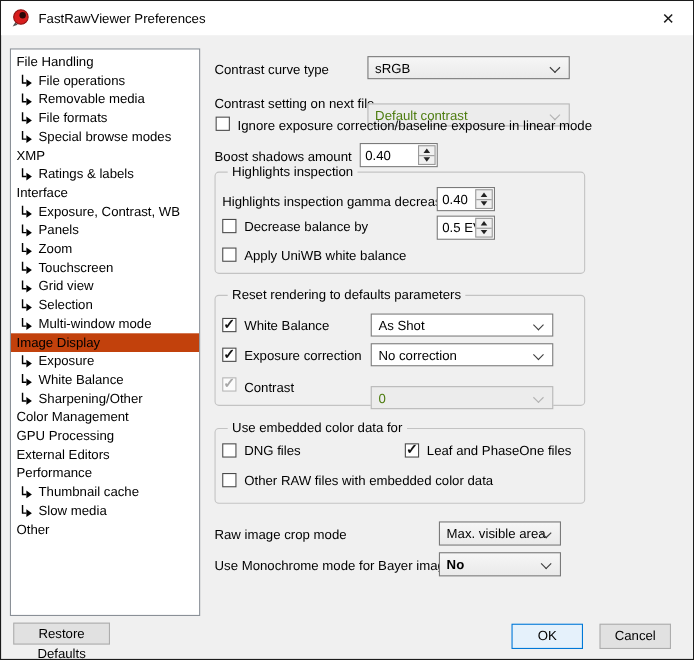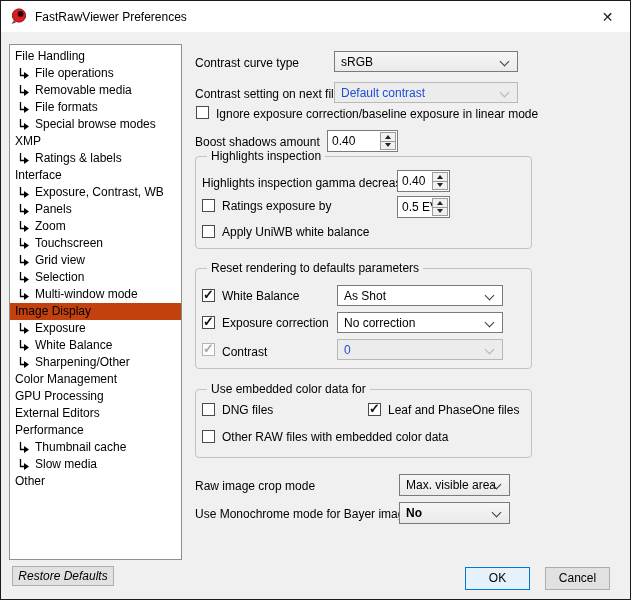--- a/index.html
+++ b/index.html
@@ -21,21 +21,21 @@
   .tree-item { height:17px; display:flex; align-items:center; padding-left:5px; white-space:nowrap; }
   .tree-item.selected { background:#c2410c; }
   .branch-icon { width:13px; height:13px; margin:0 4px 0 3px; flex:0 0 auto; }
   .tree-label { line-height:17px; }
 
   .lbl { position:absolute; white-space:nowrap; line-height:14px; }
 
   .combo { position:absolute; box-sizing:border-box; border:1px solid #7a7a7a; height:21px; display:flex; align-items:center; padding-left:6px; white-space:nowrap; }
   .combo.gray  { background:linear-gradient(#f6f6f6,#eaeaea); }
   .combo.white { background:#ffffff; }
-  .combo.disabled { background:#ececec; border-color:#b8b8b8; color:#1d4ed8; }
+  .combo.disabled { background:#ececec; border-color:#b8b8b8; color:#4d7c0f;margin-top:12px; }
   .chev { position:absolute; right:9px; top:6px; width:6px; height:6px; border-right:1.5px solid #3c3c3c; border-bottom:1.5px solid #3c3c3c; transform:rotate(45deg); }
   .combo.disabled .chev { border-color:#b3b3b3; }
 
   .cb { position:absolute; width:13px; height:13px; box-sizing:border-box; border:1px solid #4a4a4a; background:#fff; }
   .cb.checked::after { content:"\2713"; position:absolute; left:0px; top:-3px; font-size:13px; font-weight:700; color:#141414; }
   .cb.disabled { border-color:#b5b5b5; background:#fbfbfb; }
   .cb.disabled.checked::after { color:#a8a8a8; }
 
   .spinbox { position:absolute; box-sizing:border-box; border:1px solid #7a7a7a; background:#fff; display:flex; padding:1px; height:22px; }
   .spin-field { flex:1; padding:1px 2px 0 3px; line-height:16px; white-space:nowrap; overflow:hidden; }
@@ -44,21 +44,21 @@
   .spin-up { border-bottom:1px solid #9a9a9a; }
   .tri-up   { width:0; height:0; border-left:3px solid transparent; border-right:3px solid transparent; border-bottom:4px solid #222; }
   .tri-down { width:0; height:0; border-left:3px solid transparent; border-right:3px solid transparent; border-top:4px solid #222; }
 
   .groupbox { position:absolute; box-sizing:border-box; border:1px solid #c3c3c3; border-radius:4px; }
   .group-title { position:absolute; background:#f0f0f0; padding:0 4px; line-height:13px; white-space:nowrap; }
 
   .btn { position:absolute; box-sizing:border-box; border:1px solid #adadad; background:#e1e1e1; text-align:center; cursor:default; }
   .btn.default { border-color:#0078d7; background:#e5f1fb; }
   .btn.dlg { width:65px; height:23px; line-height:21px; }
-  .btn.restore { left:11px; top:565px; width:102px; height:20px; line-height:18px;font-style:italic; }
+  .btn.restore { left:11px; top:565px; width:88px; height:20px; line-height:18px; }
 </style>
 </head>
 <body>
 
 <div class="window">
 
   <div class="titlebar">
     <svg class="app-icon" viewBox="0 0 17 17">
       <path d="M4 12 L1.5 16 L6 14.5 Z" fill="#555"></path>
       <circle cx="9" cy="7.5" r="6.6" fill="#d81e1e" stroke="#8d1111" stroke-width="1"></circle>
@@ -255,21 +255,21 @@
       <span class="spin-up">
           <span class="tri-up"></span>
         </span>
       <span class="spin-down">
           <span class="tri-down"></span>
         </span>
     </span>
   </div>
 
   <span class="cb" style="left:201px; top:198px;"></span>
-  <span class="lbl" style="left:221px; top:198px;">Ratings exposure by</span>
+  <span class="lbl" style="left:221px; top:198px;">Decrease balance by</span>
   <div class="spinbox" style="left:396px; top:195px; width:53px;">
     <span class="spin-field">0.5 EV</span>
     <span class="spin-btns">
       <span class="spin-up">
           <span class="tri-up"></span>
         </span>
       <span class="spin-down">
           <span class="tri-down"></span>
         </span>
     </span>

